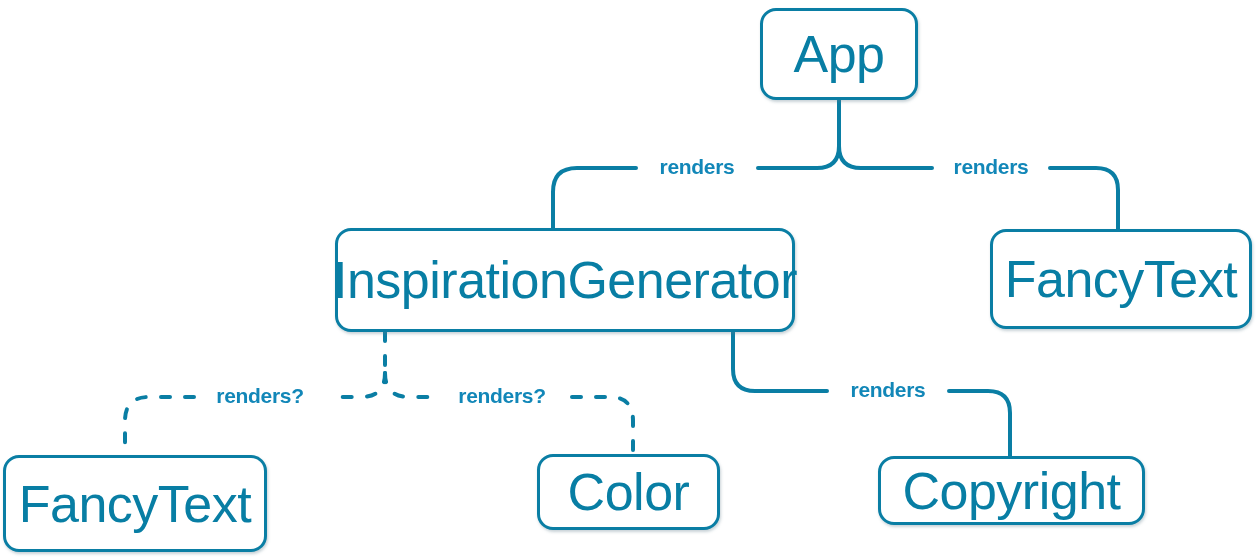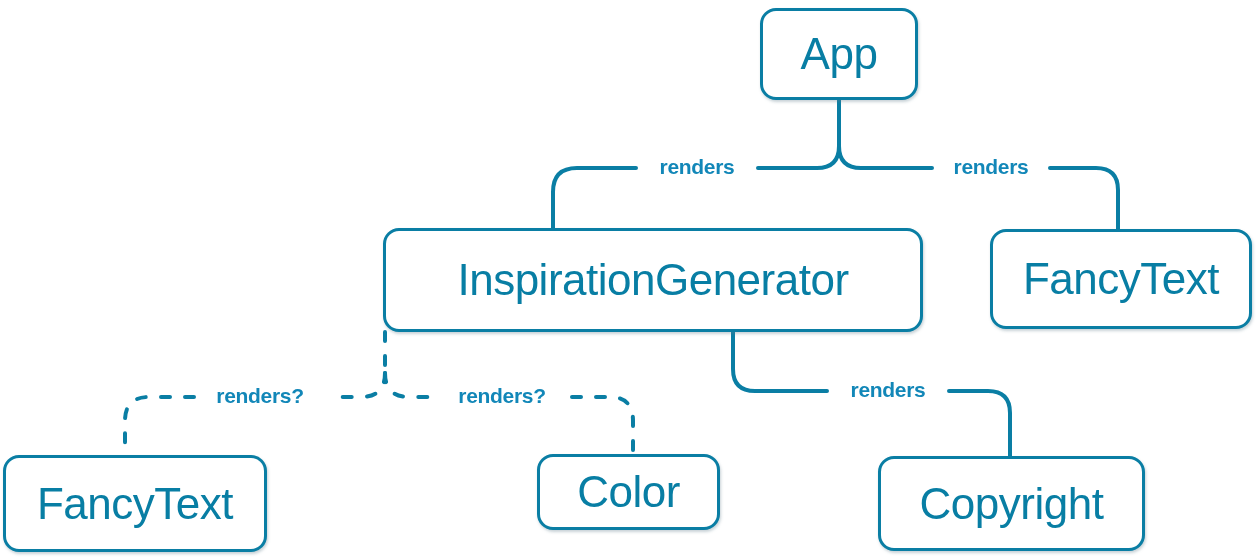--- a/index.html
+++ b/index.html
@@ -39,42 +39,42 @@
   }
   .node {
     position: absolute;
     display: flex;
     align-items: center;
     justify-content: center;
     background: var(--node-fill);
     border: 3px solid var(--node-border);
     border-radius: 16px;
     color: var(--node-text);
-    font-size: 44px;
+    font-size: 52px;
     font-weight: 500;
     letter-spacing: -0.5px;
     box-shadow: 1px 2px 3px rgba(96,125,139,0.35);
     white-space: nowrap;
   }
   .edge-label {
     position: absolute;
     transform: translate(-50%, -50%);
     color: var(--edge-label);
     font-size: 21px;
     font-weight: 700;
     letter-spacing: -0.3px;
     white-space: nowrap;
   }
   
   .n-app        { left: 760px; top: 8px;   width: 158px; height: 92px; }
-  .n-insp       { left: 335px; top: 228px; width: 540px; height: 104px; margin-left: 48px; }
+  .n-insp       { left: 335px; top: 228px; width: 460px; height: 104px; }
   .n-fancy-top  { left: 990px; top: 229px; width: 262px; height: 100px; }
   .n-fancy-bot  { left: 3px;   top: 455px; width: 264px; height: 97px; }
   .n-color      { left: 537px; top: 454px; width: 183px; height: 76px; }
-  .n-copyright  { left: 878px; top: 456px; width: 267px; height: 95px; }
+  .n-copyright  { left: 878px; top: 456px; width: 267px; height: 69px; }
   
   .l-1 { left: 697px; top: 167px; }
   .l-2 { left: 991px; top: 167px; }
   .l-3 { left: 260px; top: 396px; }
   .l-4 { left: 502px; top: 396px; }
   .l-5 { left: 888px; top: 390px; }
 </style>
 </head>
 <body>
 

